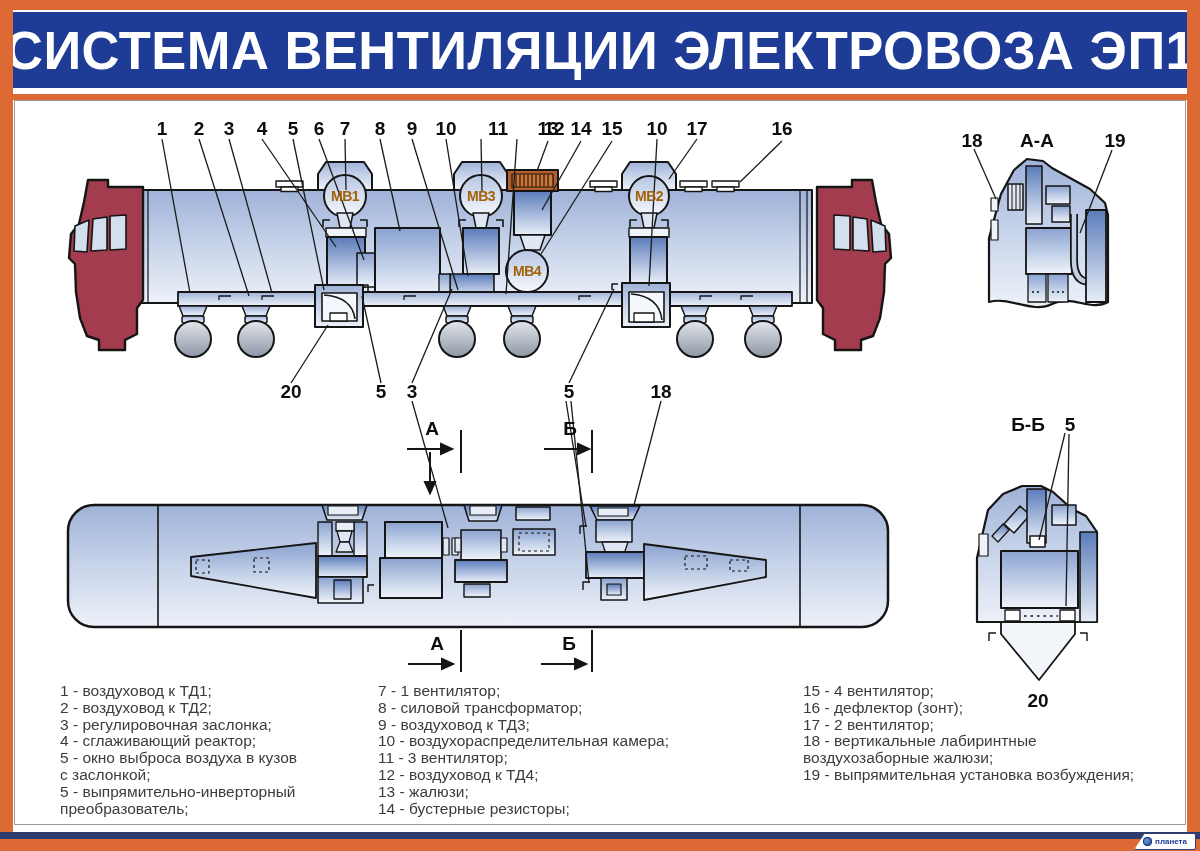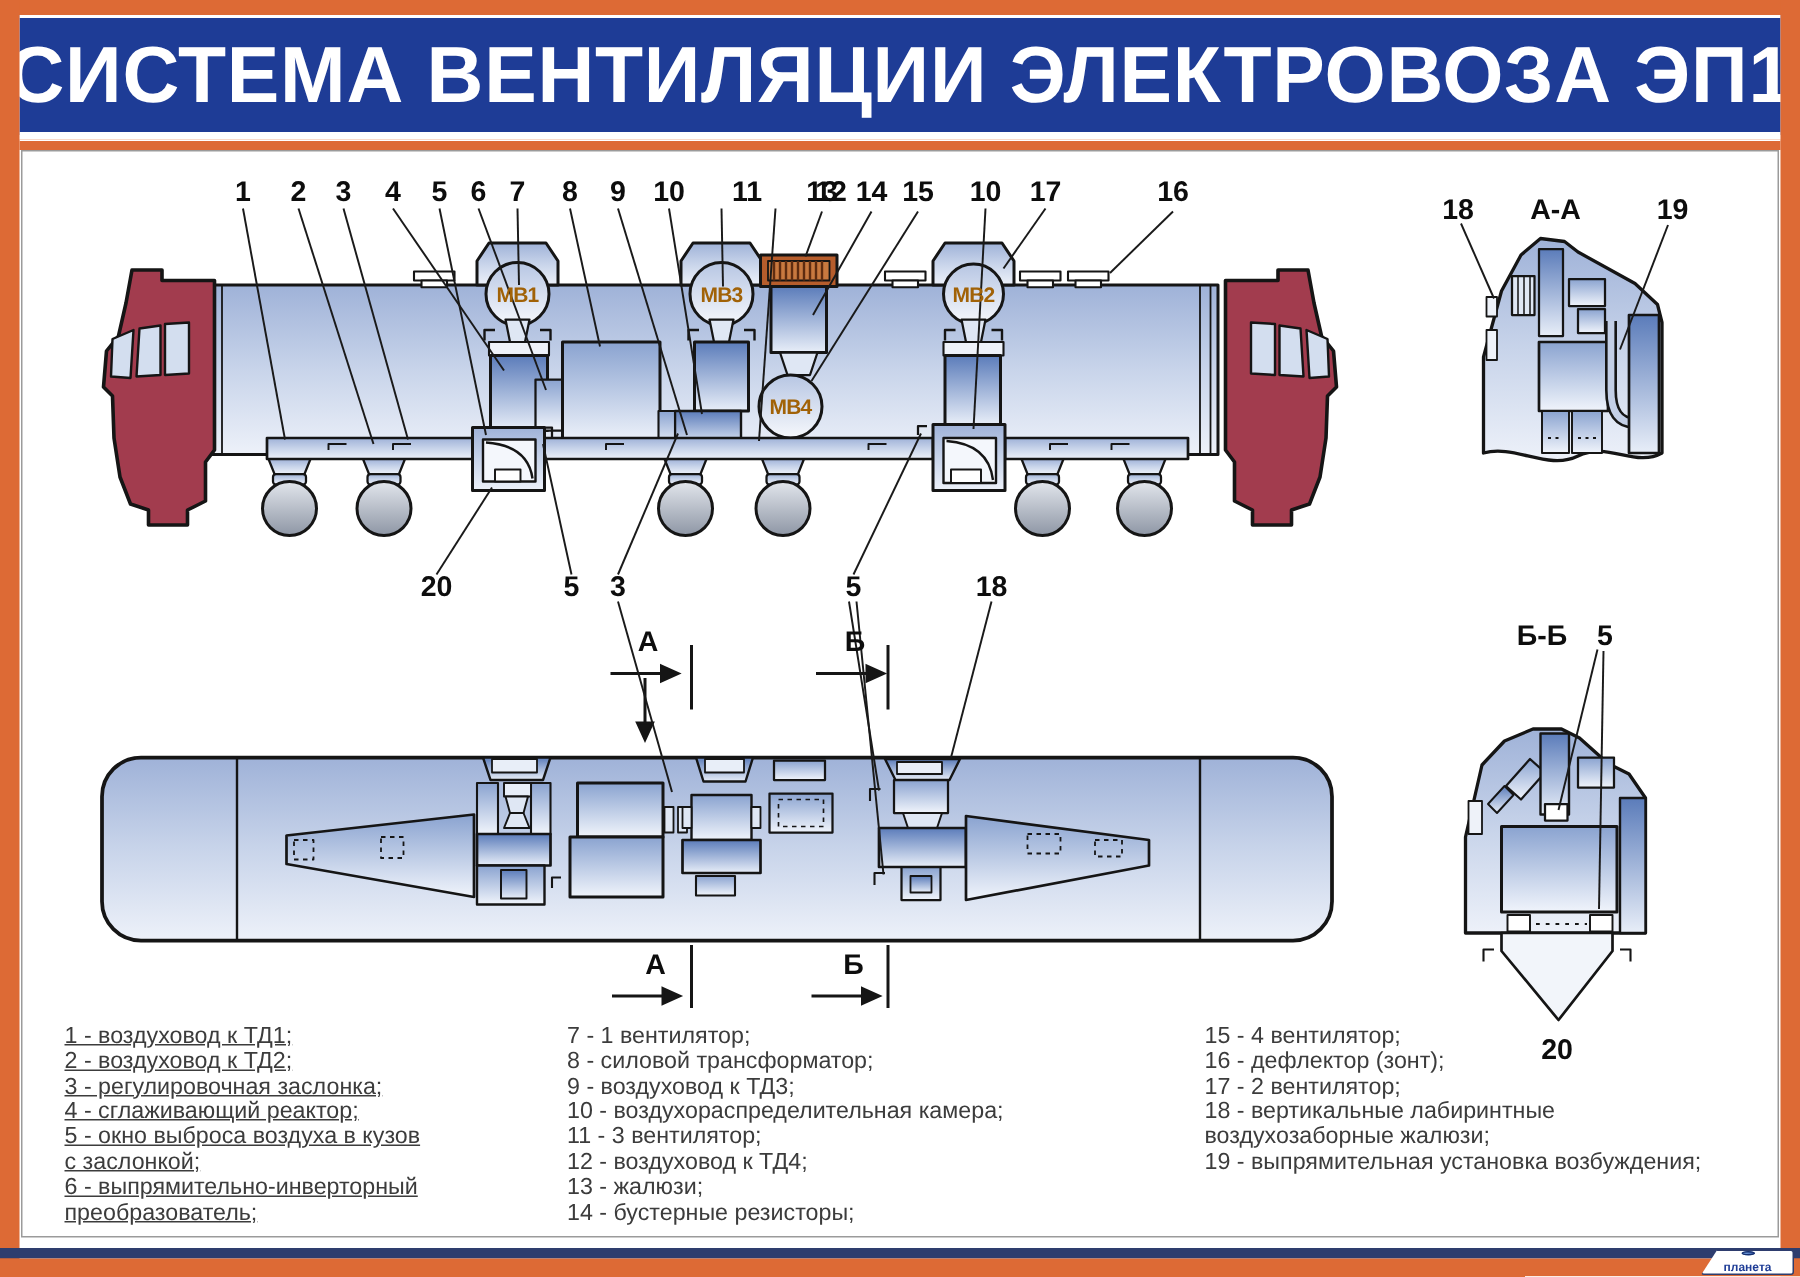--- a/index.html
+++ b/index.html
@@ -17,27 +17,27 @@
   .title-bar{position:absolute;left:13px;top:10px;width:1174px;height:80px;background:var(--title-blue);
     border-top:2px solid #fff;border-bottom:2px solid #fff;box-sizing:border-box;
     display:flex;align-items:center;justify-content:center;}
   .title-text{color:#fff;font-weight:700;font-size:53px;white-space:nowrap;letter-spacing:0.5px;transform:scaleX(0.99);}
   .orange-rule{position:absolute;left:13px;top:93px;width:1174px;height:7px;background:var(--frame-orange);border-top:1px solid #fff;box-sizing:border-box;}
   .content-frame{position:absolute;left:14px;top:100px;width:1170px;height:723px;border:1px solid #9b9b9b;background:#fff;}
   svg.diagram{position:absolute;left:0;top:0;}
   .callout{position:absolute;transform:translate(-50%,-50%);font-weight:700;font-size:19px;color:#0d0d0d;white-space:nowrap;}
   .fan-label{position:absolute;transform:translate(-50%,-50%);font-weight:700;font-size:14px;color:#a16207;letter-spacing:-0.5px;white-space:nowrap;}
   .legend{position:absolute;top:683px;color:var(--legend-text);font-size:15.5px;line-height:16.8px;}
-  #legend-col-1{left:43px;width:330px;text-decoration:underline;}
+  #legend-col-1{left:60px;width:330px;}
   #legend-col-2{left:378px;width:420px;}
   #legend-col-3{left:803px;width:382px;}
   .legend-line{white-space:nowrap;}
   .badge{position:absolute;left:1134px;top:833px;width:62px;height:17px;background:#fff;border:1px solid var(--navy-stripe);
     box-sizing:border-box;clip-path:polygon(11px 0,100% 0,100% 100%,0 100%);
-    display:flex;align-items:center;justify-content:center;gap:3px;border-radius:2px;flex-direction:column;}
+    display:flex;align-items:center;justify-content:center;gap:3px;border-radius:2px;}
   .badge .globe{width:9px;height:9px;border-radius:50%;background:radial-gradient(circle at 35% 35%,#6d9bdc,#1e3c96);
     box-shadow:inset 0 0 0 1px #16306e;}
   .badge .brand{font-size:8px;color:var(--title-blue);font-weight:700;}
 </style>
 </head>
 <body>
 
 <div class="page">
 
   <div class="content-frame"></div>
@@ -367,21 +367,21 @@
     </div>
 
   <div class="legend" id="legend-col-1">
 
   <div class="legend-line">1 - воздуховод к ТД1;</div>
       <div class="legend-line">2 - воздуховод к ТД2;</div>
       <div class="legend-line">3 - регулировочная заслонка;</div>
       <div class="legend-line">4 - сглаживающий реактор;</div>
       <div class="legend-line">5 - окно выброса воздуха в кузов</div>
       <div class="legend-line">с заслонкой;</div>
-      <div class="legend-line">6 - выпрямительно-инверторный</div>
+      <div class="legend-line">5 - выпрямительно-инверторный</div>
       <div class="legend-line">преобразователь;</div>
     </div>
   <div class="legend" id="legend-col-2">
 
   <div class="legend-line">7 - 1 вентилятор;</div>
       <div class="legend-line">8 - силовой трансформатор;</div>
       <div class="legend-line">9 - воздуховод к ТД3;</div>
       <div class="legend-line">10 - воздухораспределительная камера;</div>
       <div class="legend-line">11 - 3 вентилятор;</div>
       <div class="legend-line">12 - воздуховод к ТД4;</div>

